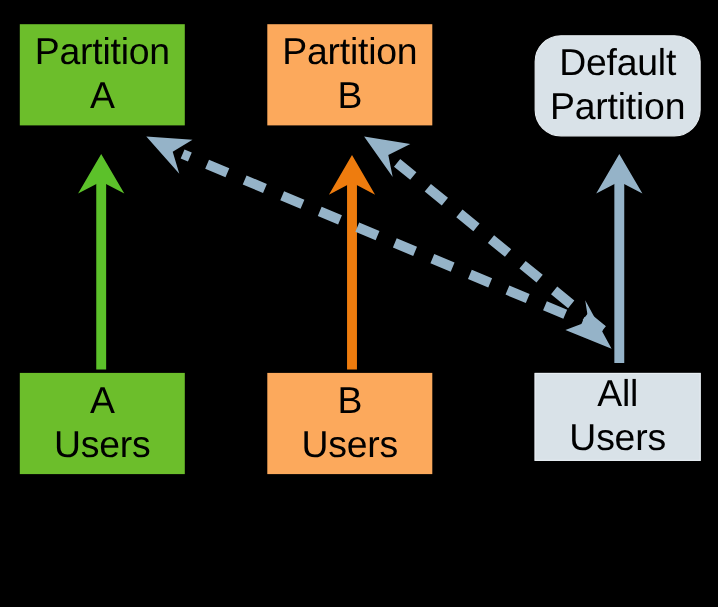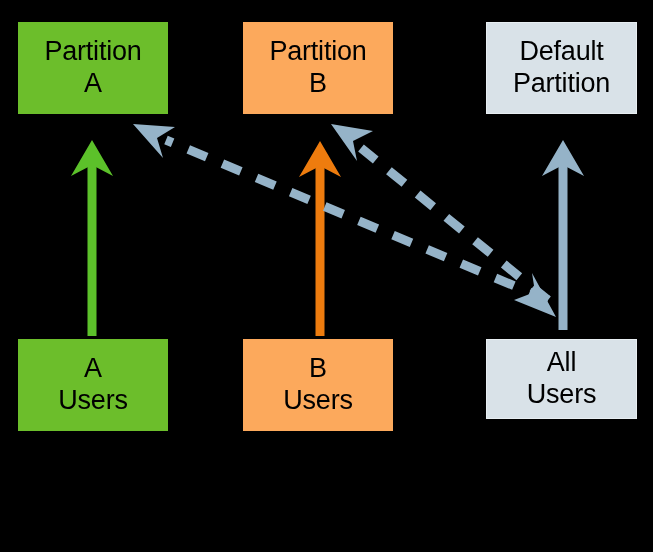--- a/index.html
+++ b/index.html
@@ -26,21 +26,21 @@
   }
   .node {
     position: absolute;
     box-sizing: border-box;
     display: flex;
     flex-direction: column;
     align-items: center;
     justify-content: center;
     text-align: center;
     color: #000000;
-    font-size: 27px;
+    font-size: 34px;
     line-height: 1.17;
     letter-spacing: -0.2px;
     z-index: 3;
   }
   .node .ln { display: block; white-space: pre; }
   .node-green   { background: #6CBE2B; }
   .node-orange  { background: #FCA95C; }
   .node-grey    { background: #D9E2E8; border: 1px solid #E8EEF2; }
 </style>
 </head>
@@ -83,21 +83,21 @@
   <div class="node node-green" style="left:18px; top:22px; width:150px; height:92px;">
     <span class="ln">Partition</span>
     <span class="ln">A</span>
   </div>
 
   <div class="node node-orange" style="left:243px; top:22px; width:150px; height:92px;">
     <span class="ln">Partition</span>
     <span class="ln">B</span>
   </div>
 
-  <div class="node node-grey" style="left:486px; top:22px; width:151px; height:92px;">
+  <div class="node node-grey" style="left:486px; top:32px; width:151px; height:92px;border-radius:24px;">
     <span class="ln">Default</span>
     <span class="ln">Partition</span>
   </div>
 
   <div class="node node-green" style="left:18px; top:339px; width:150px; height:92px;">
     <span class="ln">A</span>
     <span class="ln">Users</span>
   </div>
 
   <div class="node node-orange" style="left:243px; top:339px; width:150px; height:92px;">

